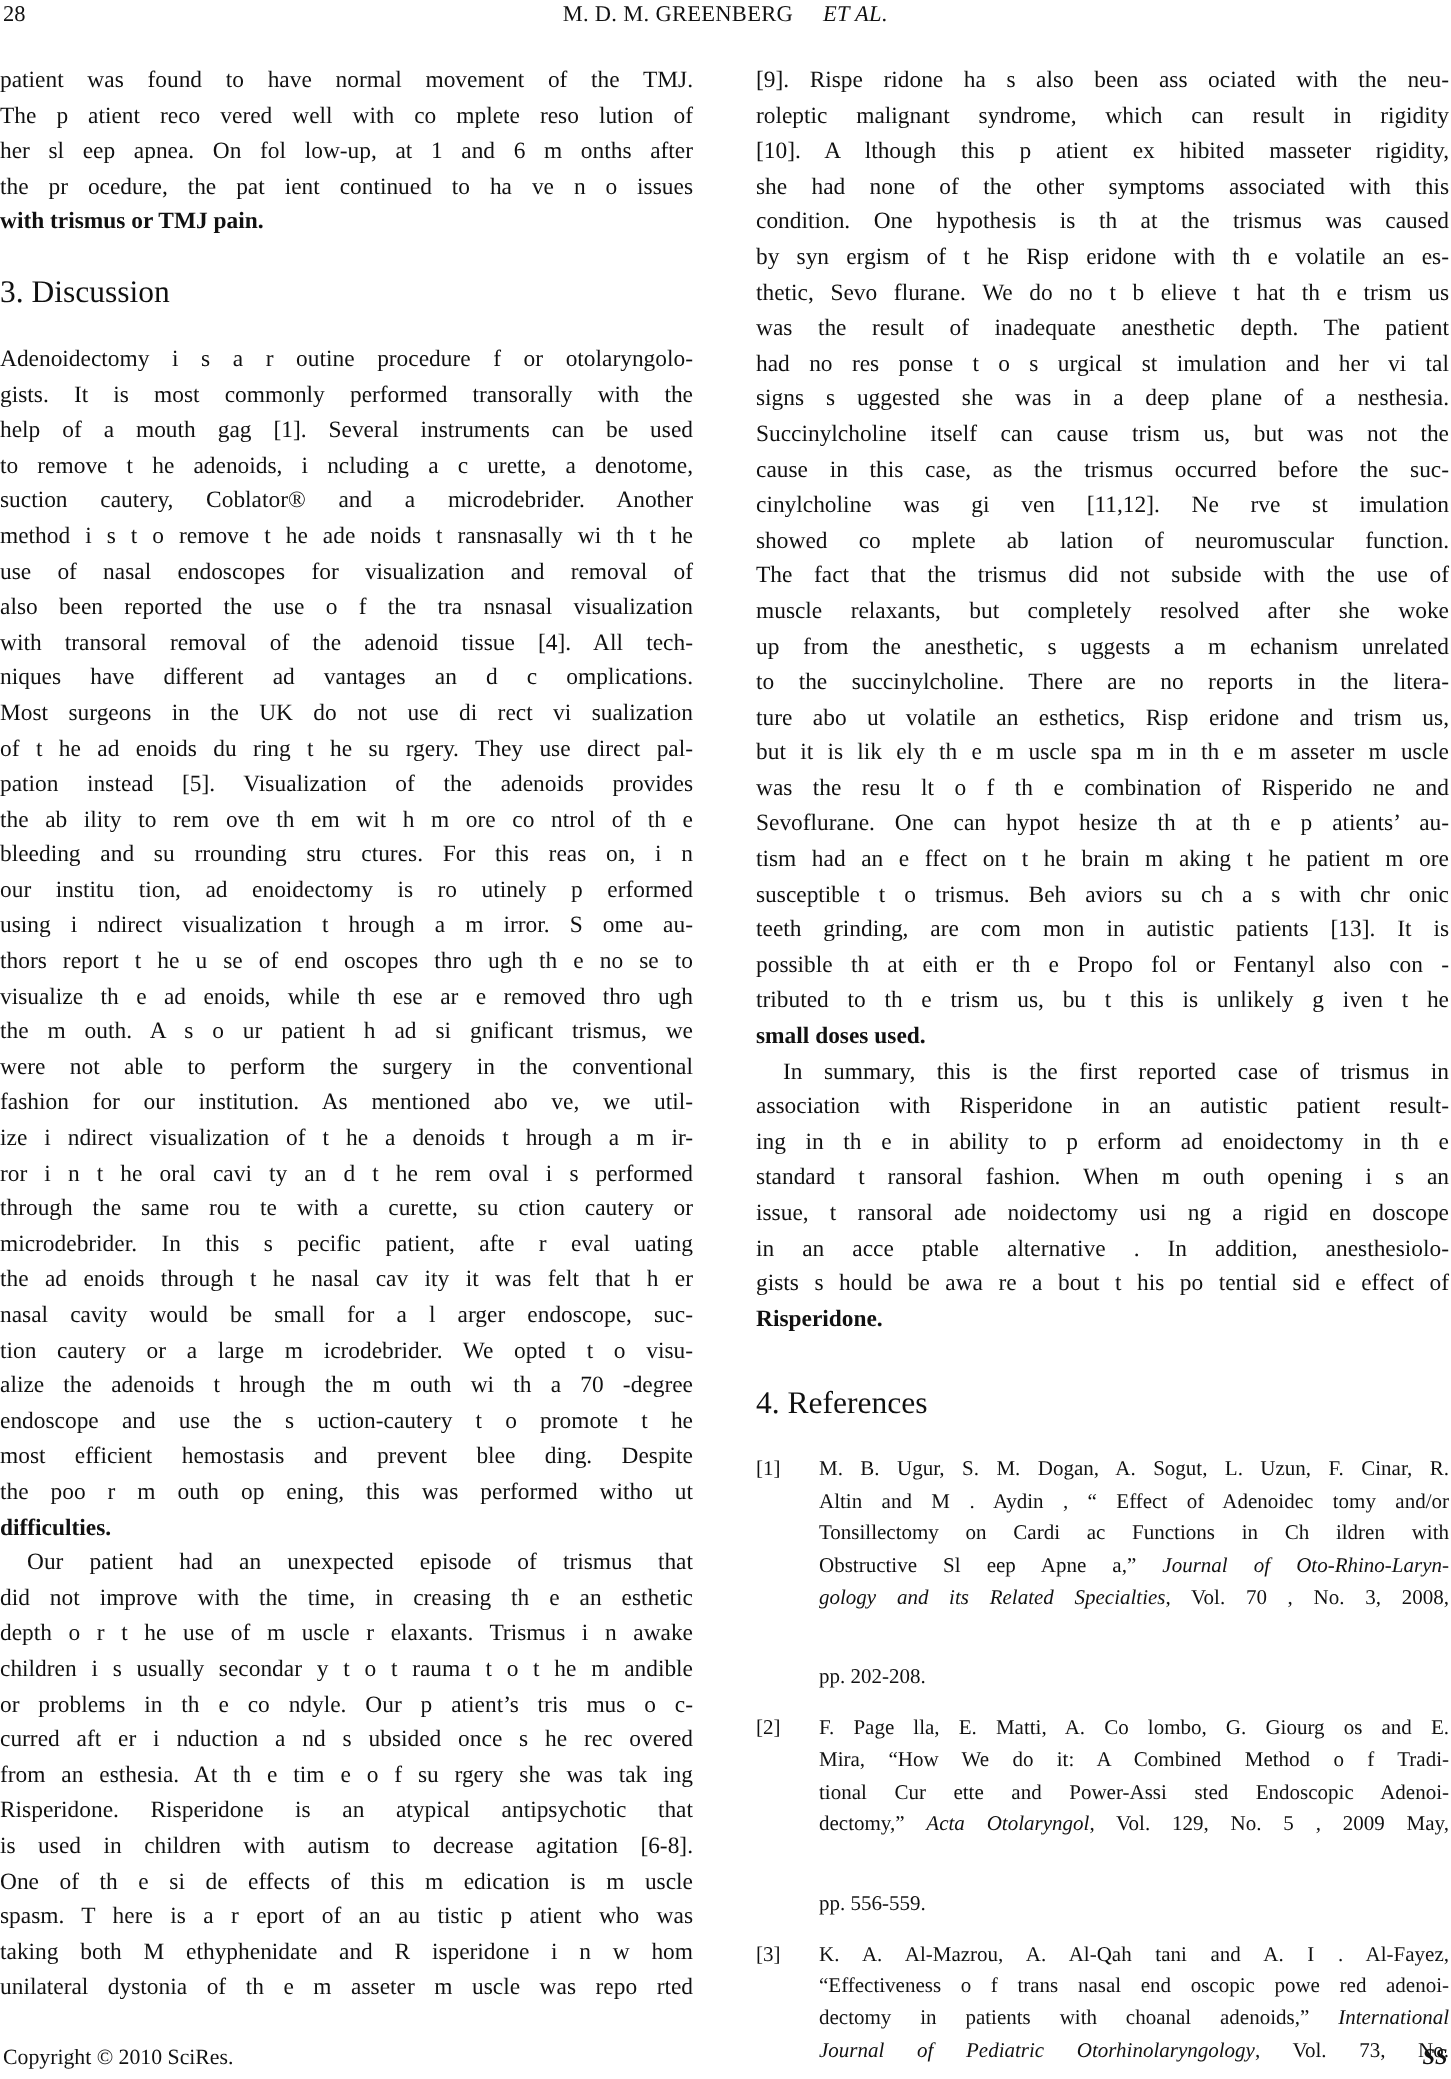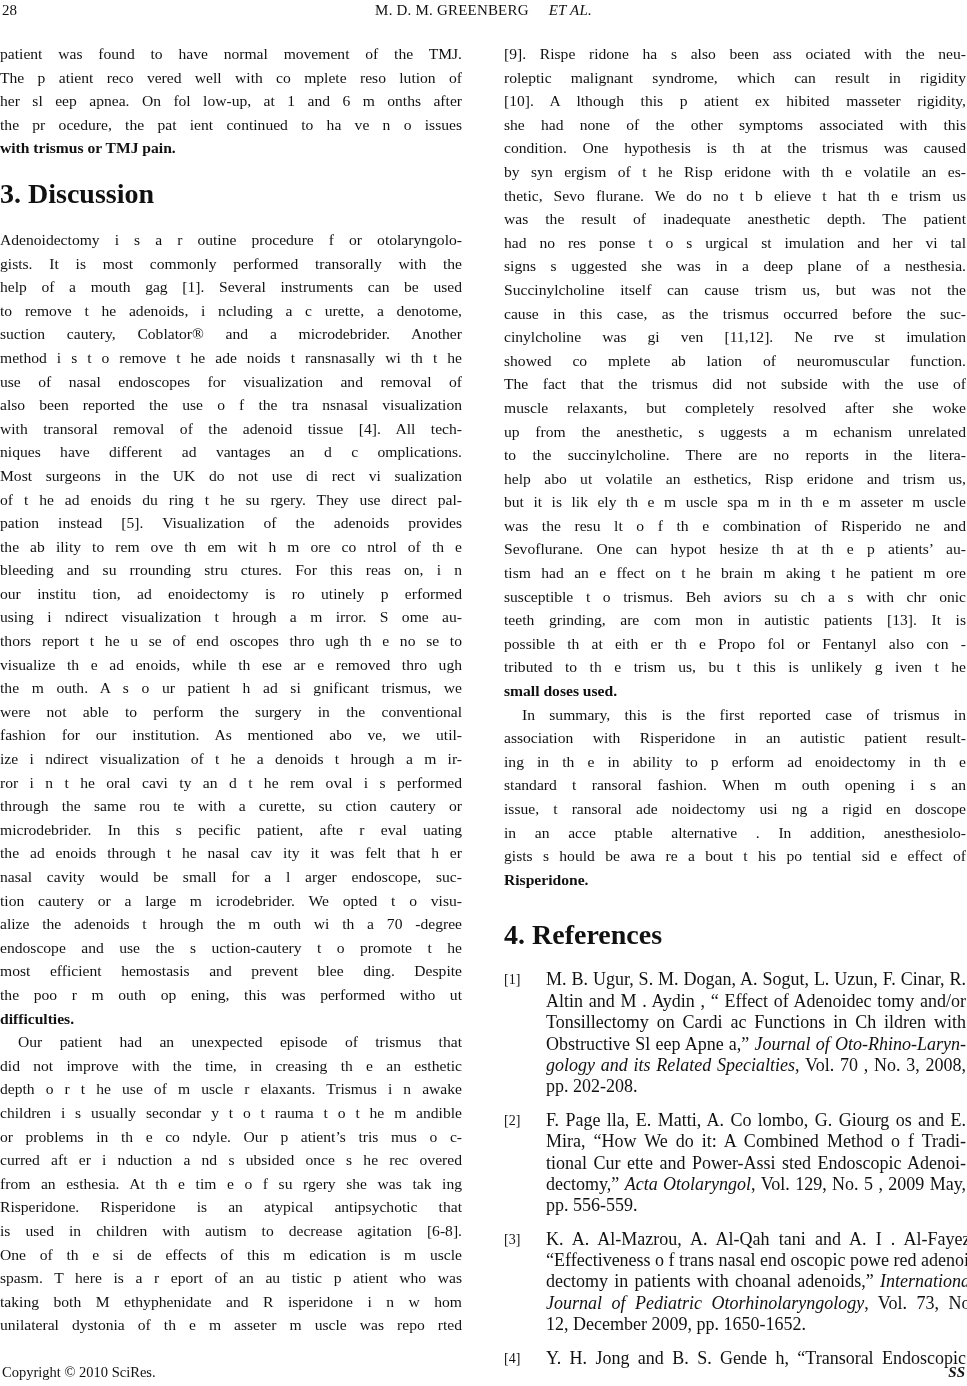--- a/index.html
+++ b/index.html
@@ -10,27 +10,27 @@
   .header { position: absolute; top: 0; left: 0; width: 806px; height: 22px; }
   .page-num { position: absolute; left: 2px; top: 2px; font-size: 15px; }
   .running-head { position: absolute; left: 0; width: 967px; top: 2px; text-align: center; font-size: 15px; letter-spacing: 0.2px; }
   .running-head i { font-style: italic; margin-left: 20px; }
   .col { position: absolute; top: 42px; width: 462px; }
   .col-left { left: 0px; }
   .col-right { left: 504px; }
   .line { font-size: 15.6px; line-height: 23.6px; height: 23.6px; white-space: nowrap; text-align: justify; text-align-last: justify; }
   .line.last { text-align-last: left; font-weight: bold; }
   .line.indent { text-indent: 18px; }
-  .heading { font-weight: bold; font-size: 28px; line-height: 24px; margin: 22px 0 22px 0; }
+  .heading { font-weight: normal; font-size: 21px; line-height: 24px; margin: 22px 0 22px 0; }
   .heading-refs { margin: 32px 0 22px 0; }
   .ref { display: flex; margin-bottom: 12px; }
   .ref-num { width: 42px; flex: none; font-size: 14px; line-height: 21.4px; }
   .ref-body { flex: 1; }
-  .ref-line { font-size: 18px; line-height: 21.4px; height: 21.4px; white-space: nowrap; text-align: justify; text-align-last: justify; }
-  .ref-line.last { text-align-last: left; }
+  .ref-line { font-size: 14px; line-height: 21.4px; height: 21.4px; white-space: nowrap; text-align: justify; text-align-last: justify; }
+  .ref-line.last { text-align-last: left; margin-top: 32px; }
   .footer { position: absolute; left: 0; top: 1364px; width: 967px; height: 20px; }
   .copyright { position: absolute; left: 2px; font-size: 14.5px; }
   .journal-mark { position: absolute; right: 2px; font-weight: bold; font-style: italic; font-size: 15px; }
 </style>
 </head>
 <body>
 
 <div class="header">
   <span class="page-num">28</span>
   <div class="running-head">
@@ -115,21 +115,21 @@
       <div class="line">had  no res ponse t o s urgical st imulation  and  her vi tal</div>
       <div class="line">signs s uggested she  was in  a deep  plane  of a nesthesia.</div>
       <div class="line">Succinylcholine itself can cause trism us, but was not the</div>
       <div class="line">cause in this case, as the trismus occurred before the suc-</div>
       <div class="line">cinylcholine    was gi  ven   [11,12]. Ne  rve st  imulation</div>
       <div class="line">showed co mplete ab lation of    neuromuscular  function.</div>
       <div class="line">The fact that the trismus did not subside with the use of</div>
       <div class="line">muscle relaxants, but completely resolved after she woke</div>
       <div class="line">up  from the anesthetic, s uggests a m echanism unrelated</div>
       <div class="line">to the succinylcholine. There are no reports in the litera-</div>
-      <div class="line">help abo ut  volatile an esthetics, Risp eridone and  trism us,</div>
+      <div class="line">ture abo ut  volatile an esthetics, Risp eridone and  trism us,</div>
       <div class="line">but it is lik  ely th e m uscle spa m in  th e m asseter m uscle</div>
       <div class="line">was the resu  lt o f th e  combination of Risperido  ne and</div>
       <div class="line">Sevoflurane. One can hypot  hesize th at th e p atients’ au-</div>
       <div class="line">tism had  an  e ffect  on t he  brain m aking t he  patient m ore</div>
       <div class="line">susceptible t o  trismus. Beh aviors su ch a s  with chr onic</div>
       <div class="line">teeth grinding, are com mon in autistic patients [13]. It is</div>
       <div class="line">possible th at eith er th e Propo fol or   Fentanyl also  con -</div>
       <div class="line">tributed to th   e trism us, bu t  this is    unlikely g iven t he</div>
       <div class="line last">small doses used.</div>
     </div>

